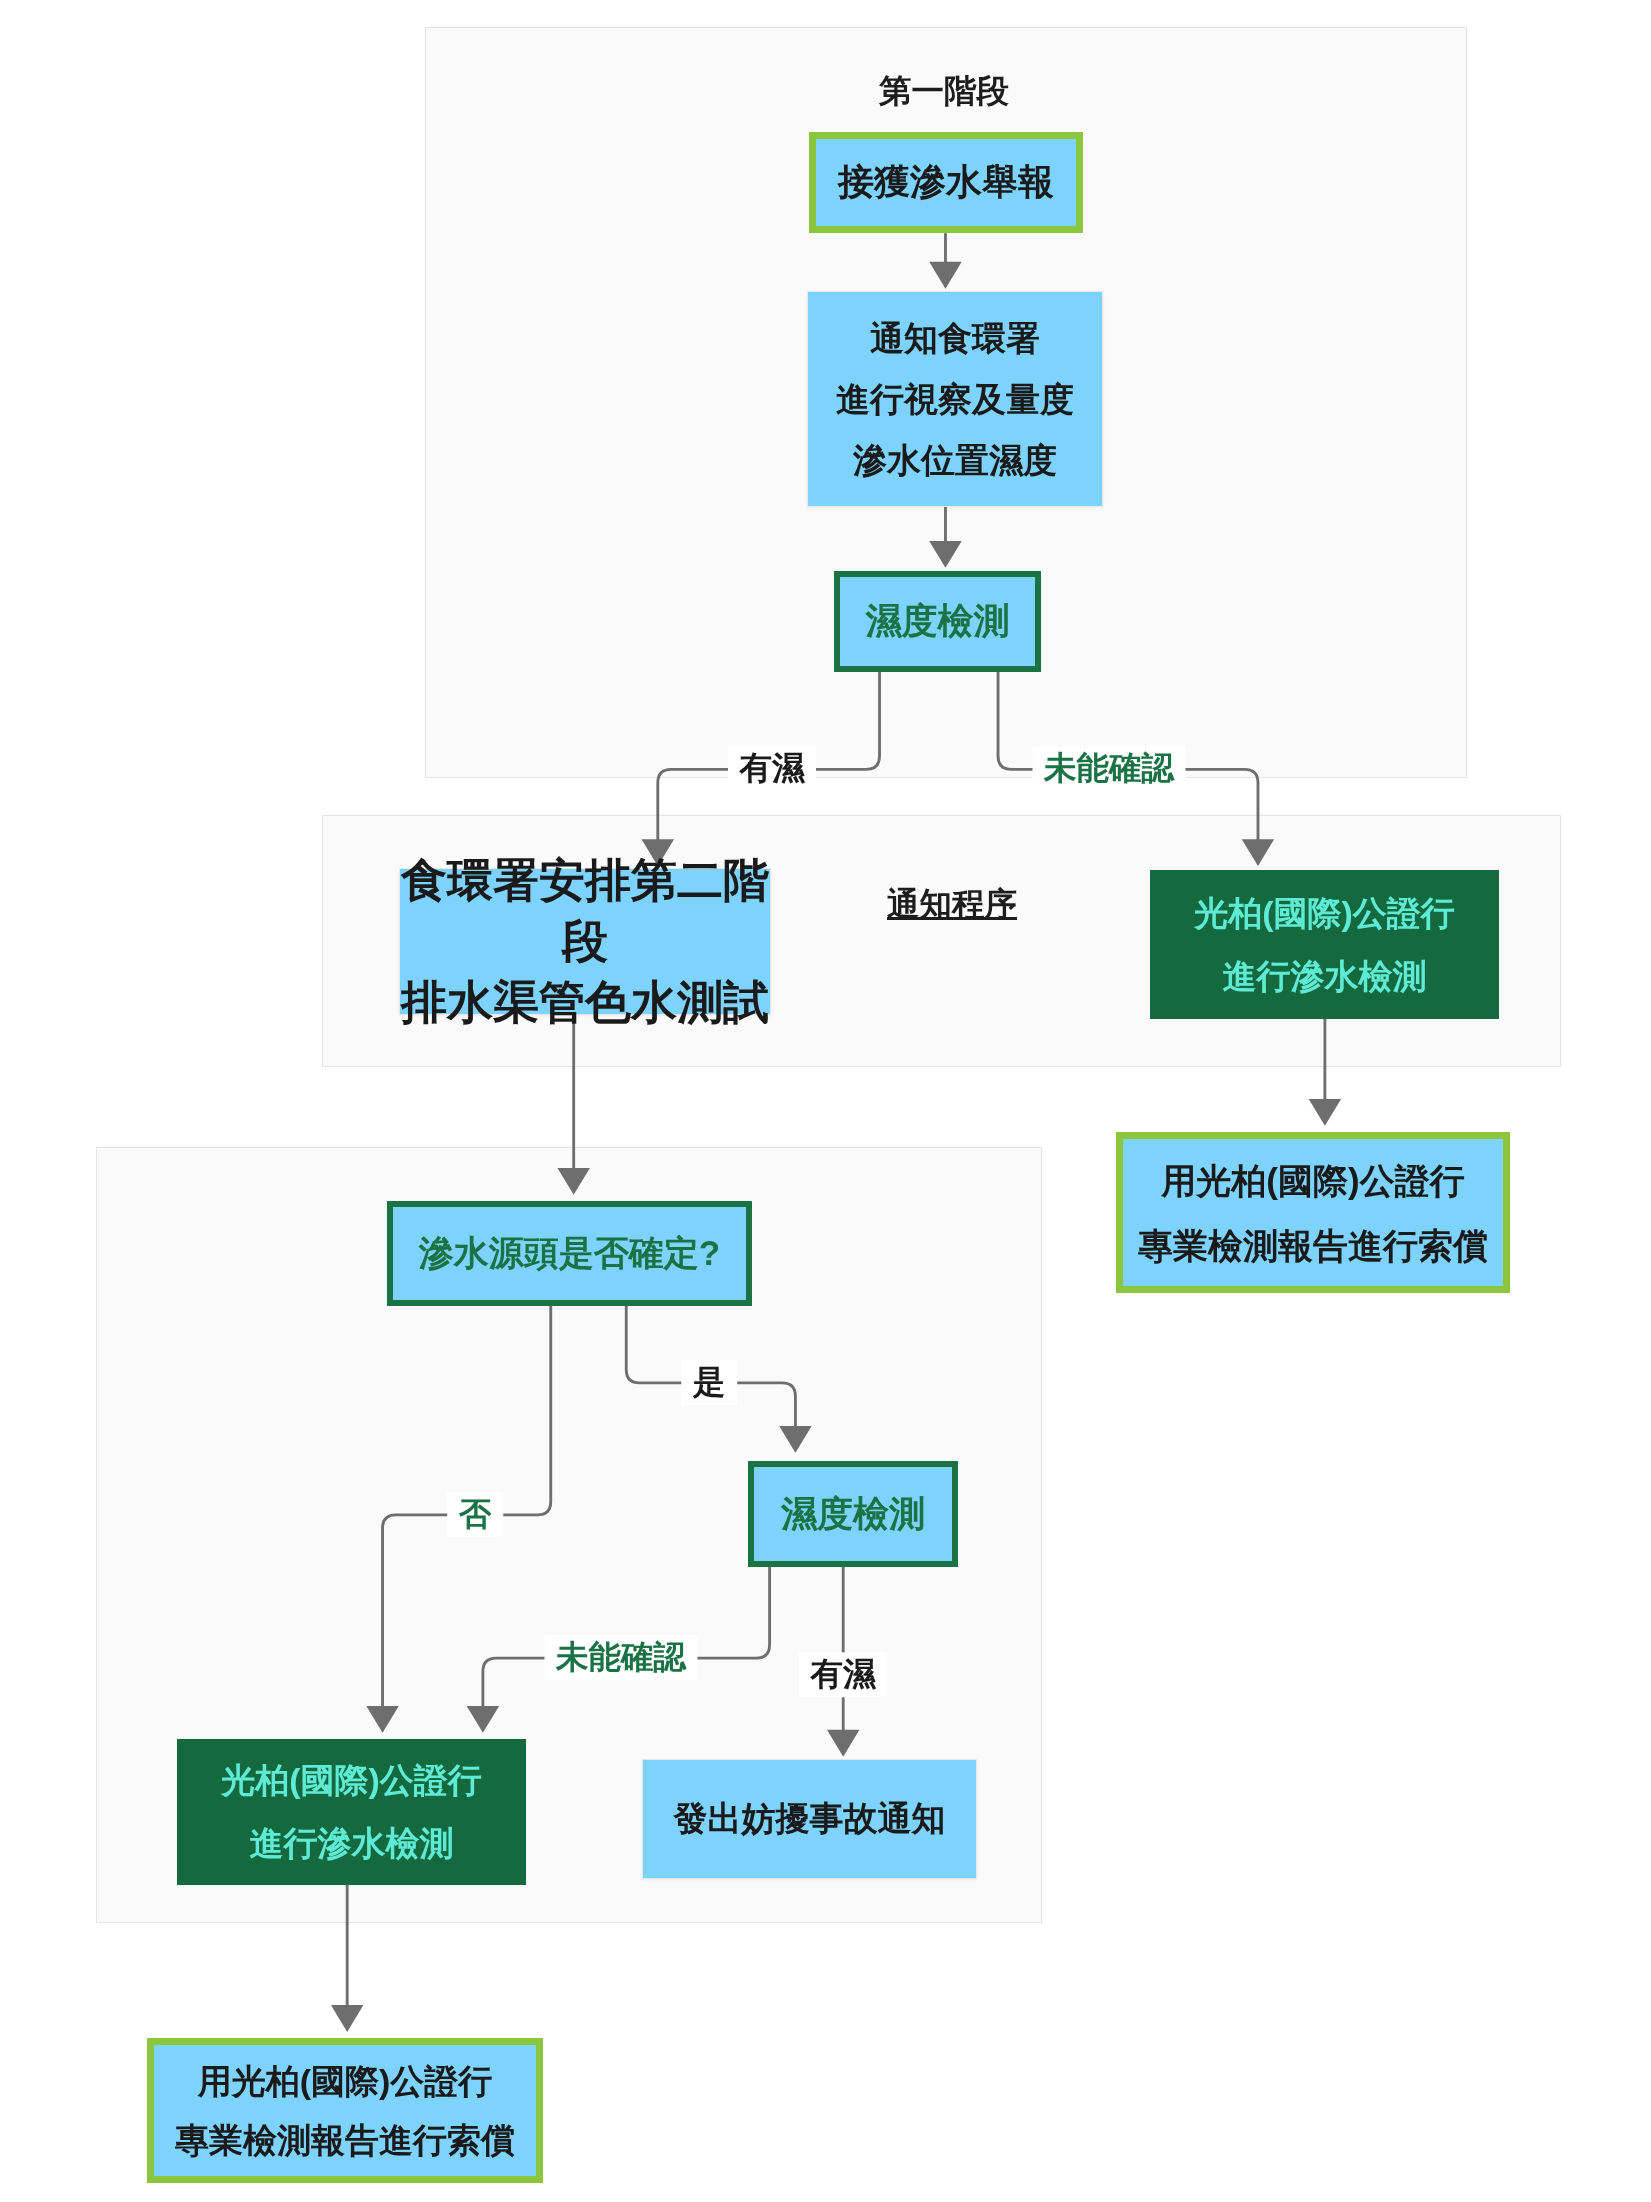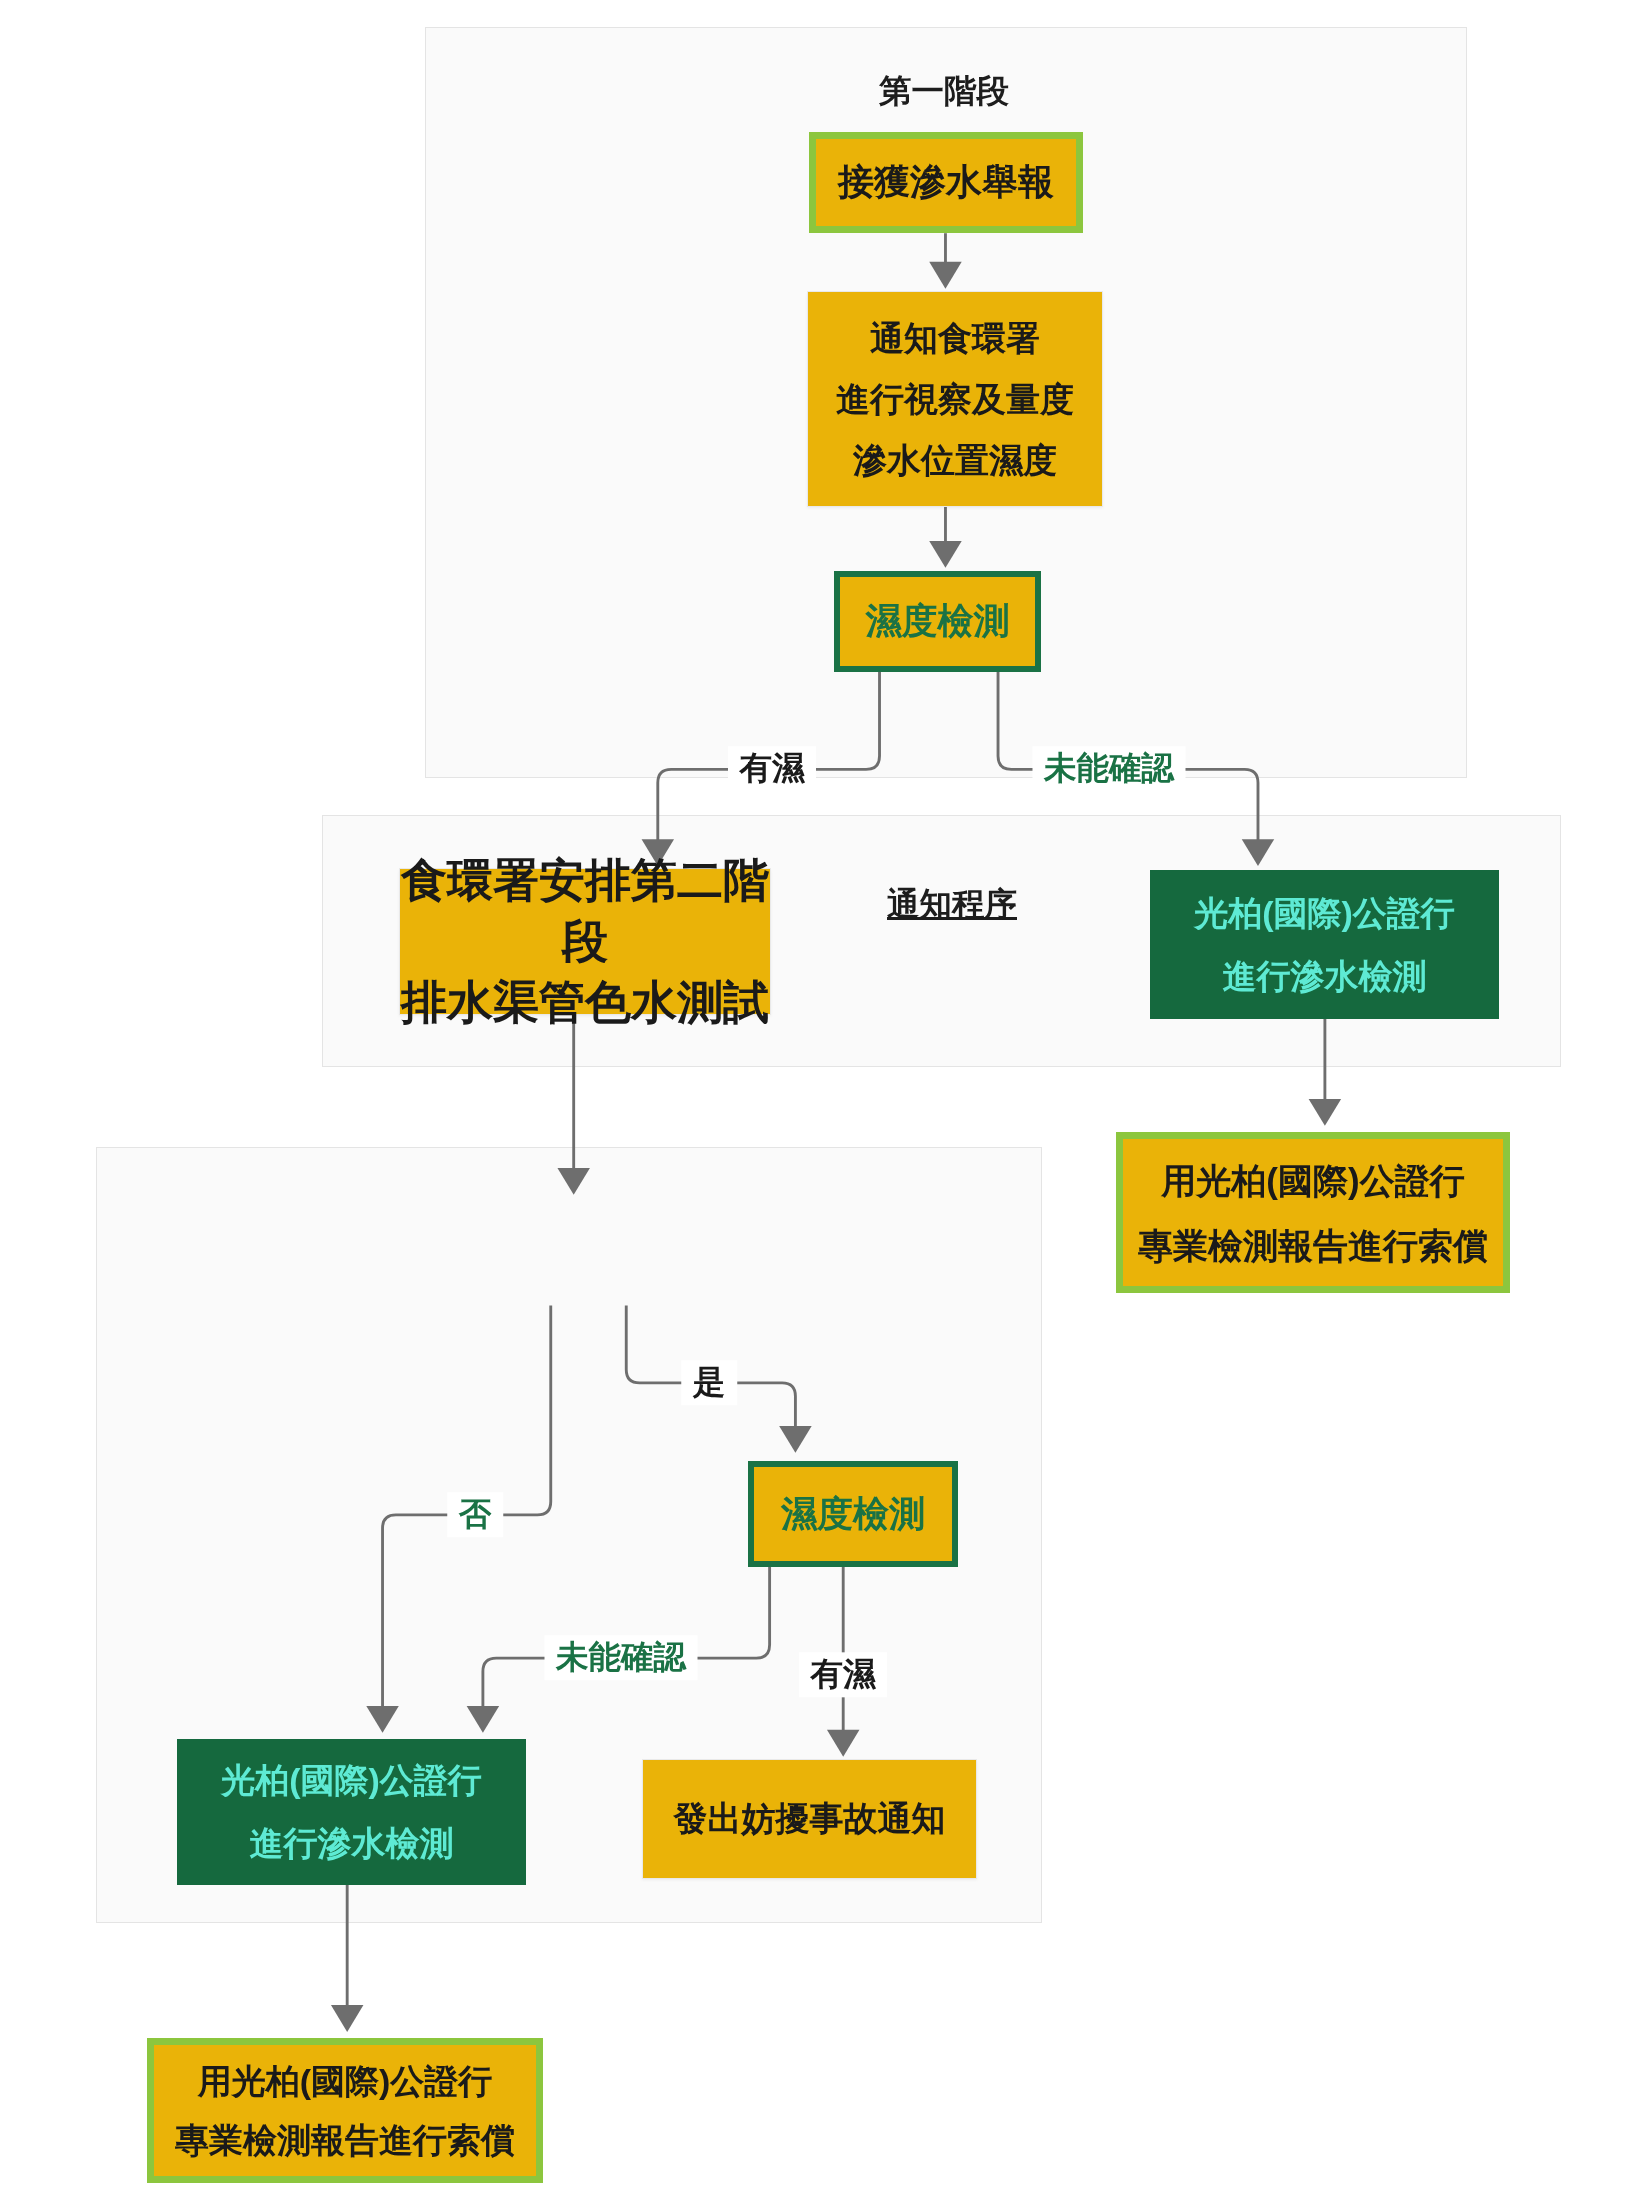--- a/index.html
+++ b/index.html
@@ -43,21 +43,21 @@
   }
   #t1{left:944px;top:92px;}
   #t2{left:952px;top:905px;text-decoration:underline;}
 
   
   .nd{
     position:absolute;z-index:2;
     display:flex;align-items:center;justify-content:center;
     text-align:center;white-space:pre-line;
     font-weight:700;color:var(--text-black);
-    background:#eab308;
+    background:#7dd3fc;
   }
   .nd.outline-light{border:7.6px solid var(--light-green);}
   .nd.outline-dark{border:6.7px solid var(--outline-green);color:var(--outline-green);}
   .nd.plain{border:1.9px solid #E9E9E9;box-shadow:0 1.9px 2.9px rgba(0,0,0,.05);margin-left:6px;}
   .nd.fill-dark{background:var(--dark-green);color:#5eead4;}
 
   #n-receive  {left:809px; top:132px;  width:274px; height:101px; font-size:36px;}
   #n-notify   {left:801px; top:291px;  width:296px; height:216px; font-size:34px; line-height:61px;}
   #n-moist1   {left:834px; top:571px;  width:207px; height:101px; font-size:36px;}
   #n-fehd2    {left:393px; top:868px;  width:372px; height:147px; font-size:46px; line-height:61px;}
@@ -138,20 +138,21 @@
   <div class="nd plain" id="n-notify">通知食環署
 進行視察及量度
 滲水位置濕度</div>
   <div class="nd outline-dark" id="n-moist1">濕度檢測</div>
   <div class="nd plain" id="n-fehd2">食環署安排第二階段
 排水渠管色水測試</div>
   <div class="nd fill-dark" id="n-kinbo1">光柏(國際)公證行
 進行滲水檢測</div>
   <div class="nd outline-light" id="n-claim1">用光柏(國際)公證行
 專業檢測報告進行索償</div>
+  <div class="nd outline-dark" id="n-question">滲水源頭是否確定?</div>
   <div class="nd outline-dark" id="n-moist2">濕度檢測</div>
   <div class="nd fill-dark" id="n-kinbo2">光柏(國際)公證行
 進行滲水檢測</div>
   <div class="nd plain" id="n-nuisance">發出妨擾事故通知</div>
   <div class="nd outline-light" id="n-claim2">用光柏(國際)公證行
 專業檢測報告進行索償</div>
 
   <div class="lbl" id="lb-wet1">有濕</div>
   <div class="lbl green" id="lb-unc1">未能確認</div>
   <div class="lbl" id="lb-yes">是</div>

